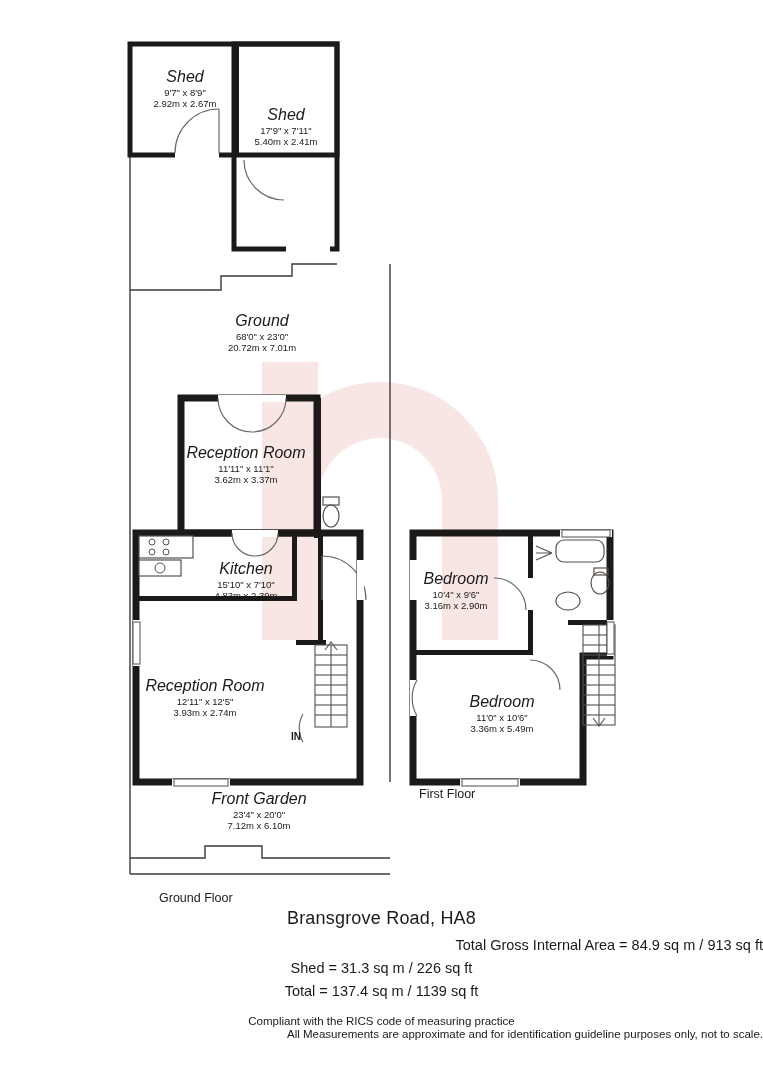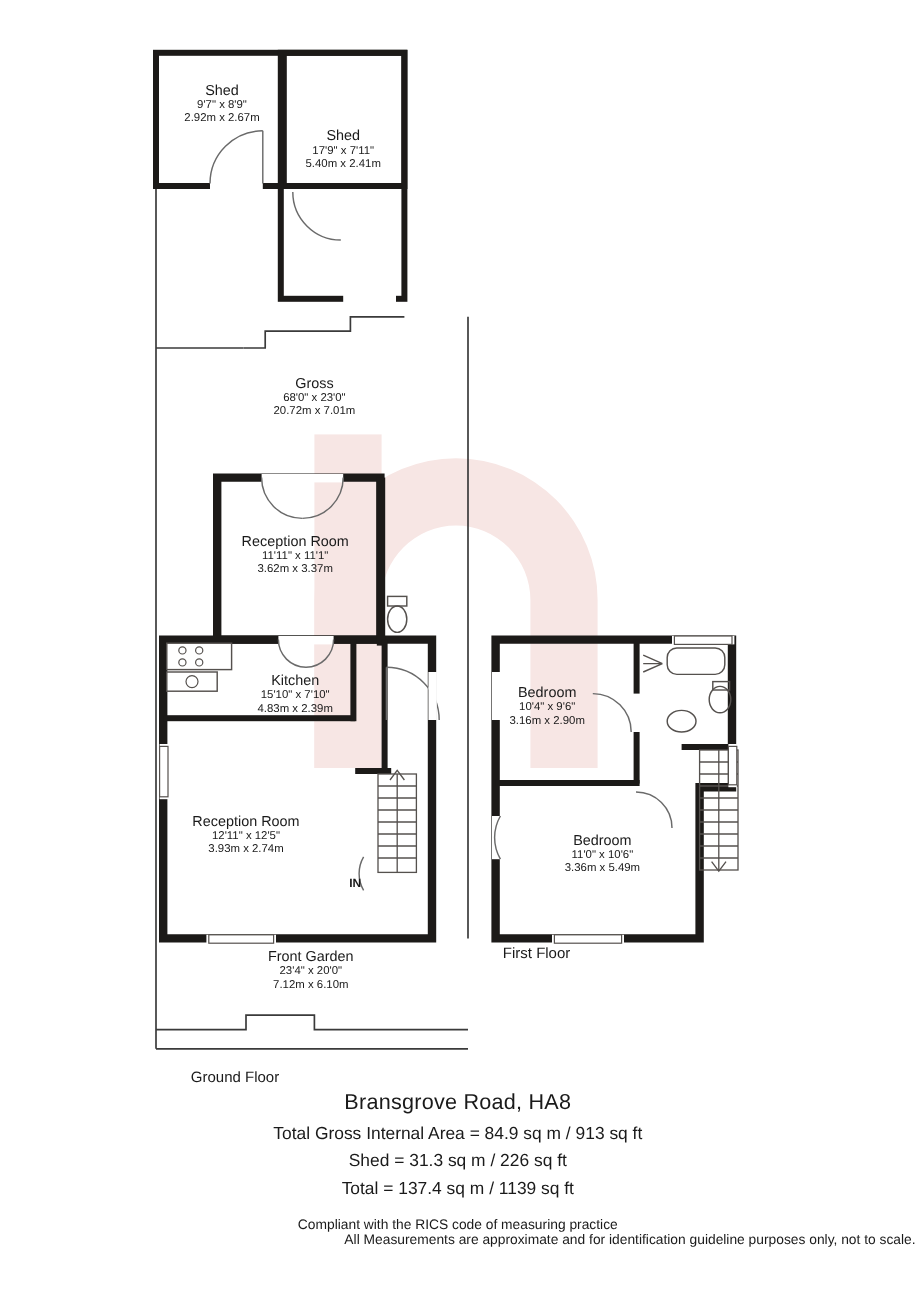--- a/index.html
+++ b/index.html
@@ -28,39 +28,39 @@
     white-space: nowrap;
     color: #1a1a1a;
   }
   .lbl .nm {
     font-size: 10.5px;
     font-weight: 400;
   }
   .lbl .d1, .lbl .d2 {
     font-size: 9.5px;
   }
-  .lbl.room .nm { font-size: 12px; }
+  .lbl.room .nm { font-size: 16px; font-style: italic; }
   .floorname {
     position: absolute;
     font-size: 12.5px;
     white-space: nowrap;
   }
   .footer {
     position: absolute;
     left: 0;
     width: 763px;
     text-align: center;
   }
   .f-title {
     top: 908px;
     font-size: 18px;
     font-weight: 400;
     letter-spacing: 0.2px;
   }
-  .f-l1 { top: 937px; font-size: 14.5px; }
+  .f-l1 { top: 937px; font-size: 14.5px; text-align: right; }
   .f-l2 { top: 960px; font-size: 14.5px; }
   .f-l3 { top: 983px; font-size: 14.5px; }
   .f-l4 { top: 1028px; font-size: 11.5px; text-align: right; }
   .f-l5 { top: 1015px; font-size: 11.5px; }
   .in-label {
     position: absolute;
     font-size: 10px;
     font-weight: 700;
     text-align: right;
   }
@@ -223,21 +223,21 @@
   <div class="d2">2.92m x 2.67m</div>
 </div>
 
 <div class="lbl room" style="left:236px; top:106px; width:100px;">
   <div class="nm">Shed</div>
   <div class="d1">17'9" x 7'11"</div>
   <div class="d2">5.40m x 2.41m</div>
 </div>
 
 <div class="lbl room" style="left:187px; top:312px; width:150px;">
-  <div class="nm">Gross</div>
+  <div class="nm">Ground</div>
   <div class="d1">68'0" x 23'0"</div>
   <div class="d2">20.72m x 7.01m</div>
 </div>
 
 <div class="lbl room" style="left:171px; top:444px; width:150px;">
   <div class="nm">Reception Room</div>
   <div class="d1">11'11" x 11'1"</div>
   <div class="d2">3.62m x 3.37m</div>
 </div>
 

